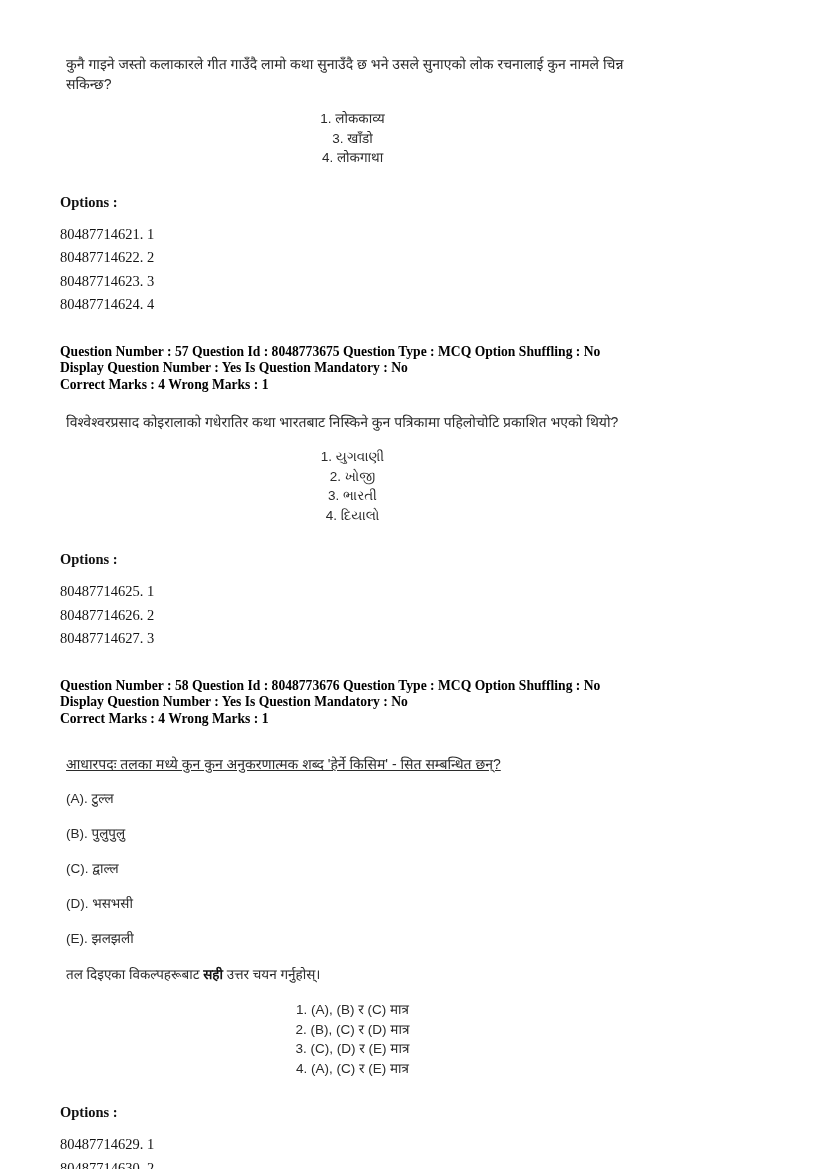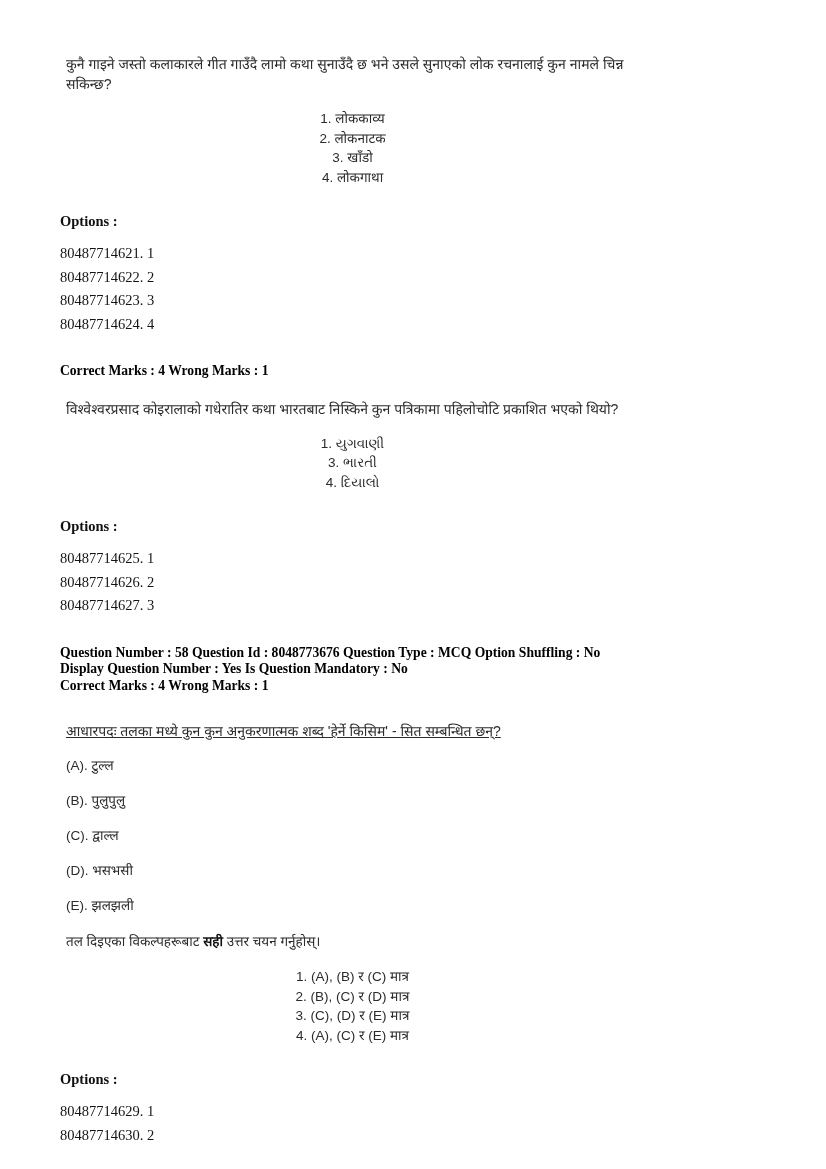--- a/index.html
+++ b/index.html
@@ -35,40 +35,41 @@
 </style>
 </head>
 <body>
 
 <div class="page">
 
   <div>
     <p class="qtext">कुनै गाइने जस्तो कलाकारले गीत गाउँदै लामो कथा सुनाउँदै छ भने उसले सुनाएको लोक रचनालाई कुन नामले चिन्न सकिन्छ?</p>
     <div class="choices">
       <div class="choice">1. लोककाव्य</div>
-      <div class="choice">2. लोकनाटक</div>
       <div class="choice">3. खाँडो</div>
       <div class="choice">4. लोकगाथा</div>
     </div>
     <div class="opt-heading">Options :</div>
     <div class="opt-ids">
       <div class="opt-id">80487714621. 1</div>
       <div class="opt-id">80487714622. 2</div>
       <div class="opt-id">80487714623. 3</div>
       <div class="opt-id">80487714624. 4</div>
     </div>
   </div>
 
   <div>
     <div class="meta-block">
+      <div>Question Number : 57 Question Id : 8048773675 Question Type : MCQ Option Shuffling : No Display Question Number : Yes Is Question Mandatory : No</div>
       <div class="meta-marks">Correct Marks : 4 Wrong Marks : 1</div>
     </div>
     <p class="qtext qtext-follow">विश्वेश्वरप्रसाद कोइरालाको गधेरातिर कथा भारतबाट निस्किने कुन पत्रिकामा पहिलोचोटि प्रकाशित भएको थियो?</p>
     <div class="choices">
       <div class="choice">1. યુગવાણી</div>
+      <div class="choice">2. ખોજી</div>
       <div class="choice">3. ભારતી</div>
       <div class="choice">4. દિયાલો</div>
     </div>
     <div class="opt-heading">Options :</div>
     <div class="opt-ids">
       <div class="opt-id">80487714625. 1</div>
       <div class="opt-id">80487714626. 2</div>
       <div class="opt-id">80487714627. 3</div>
     </div>
   </div>

